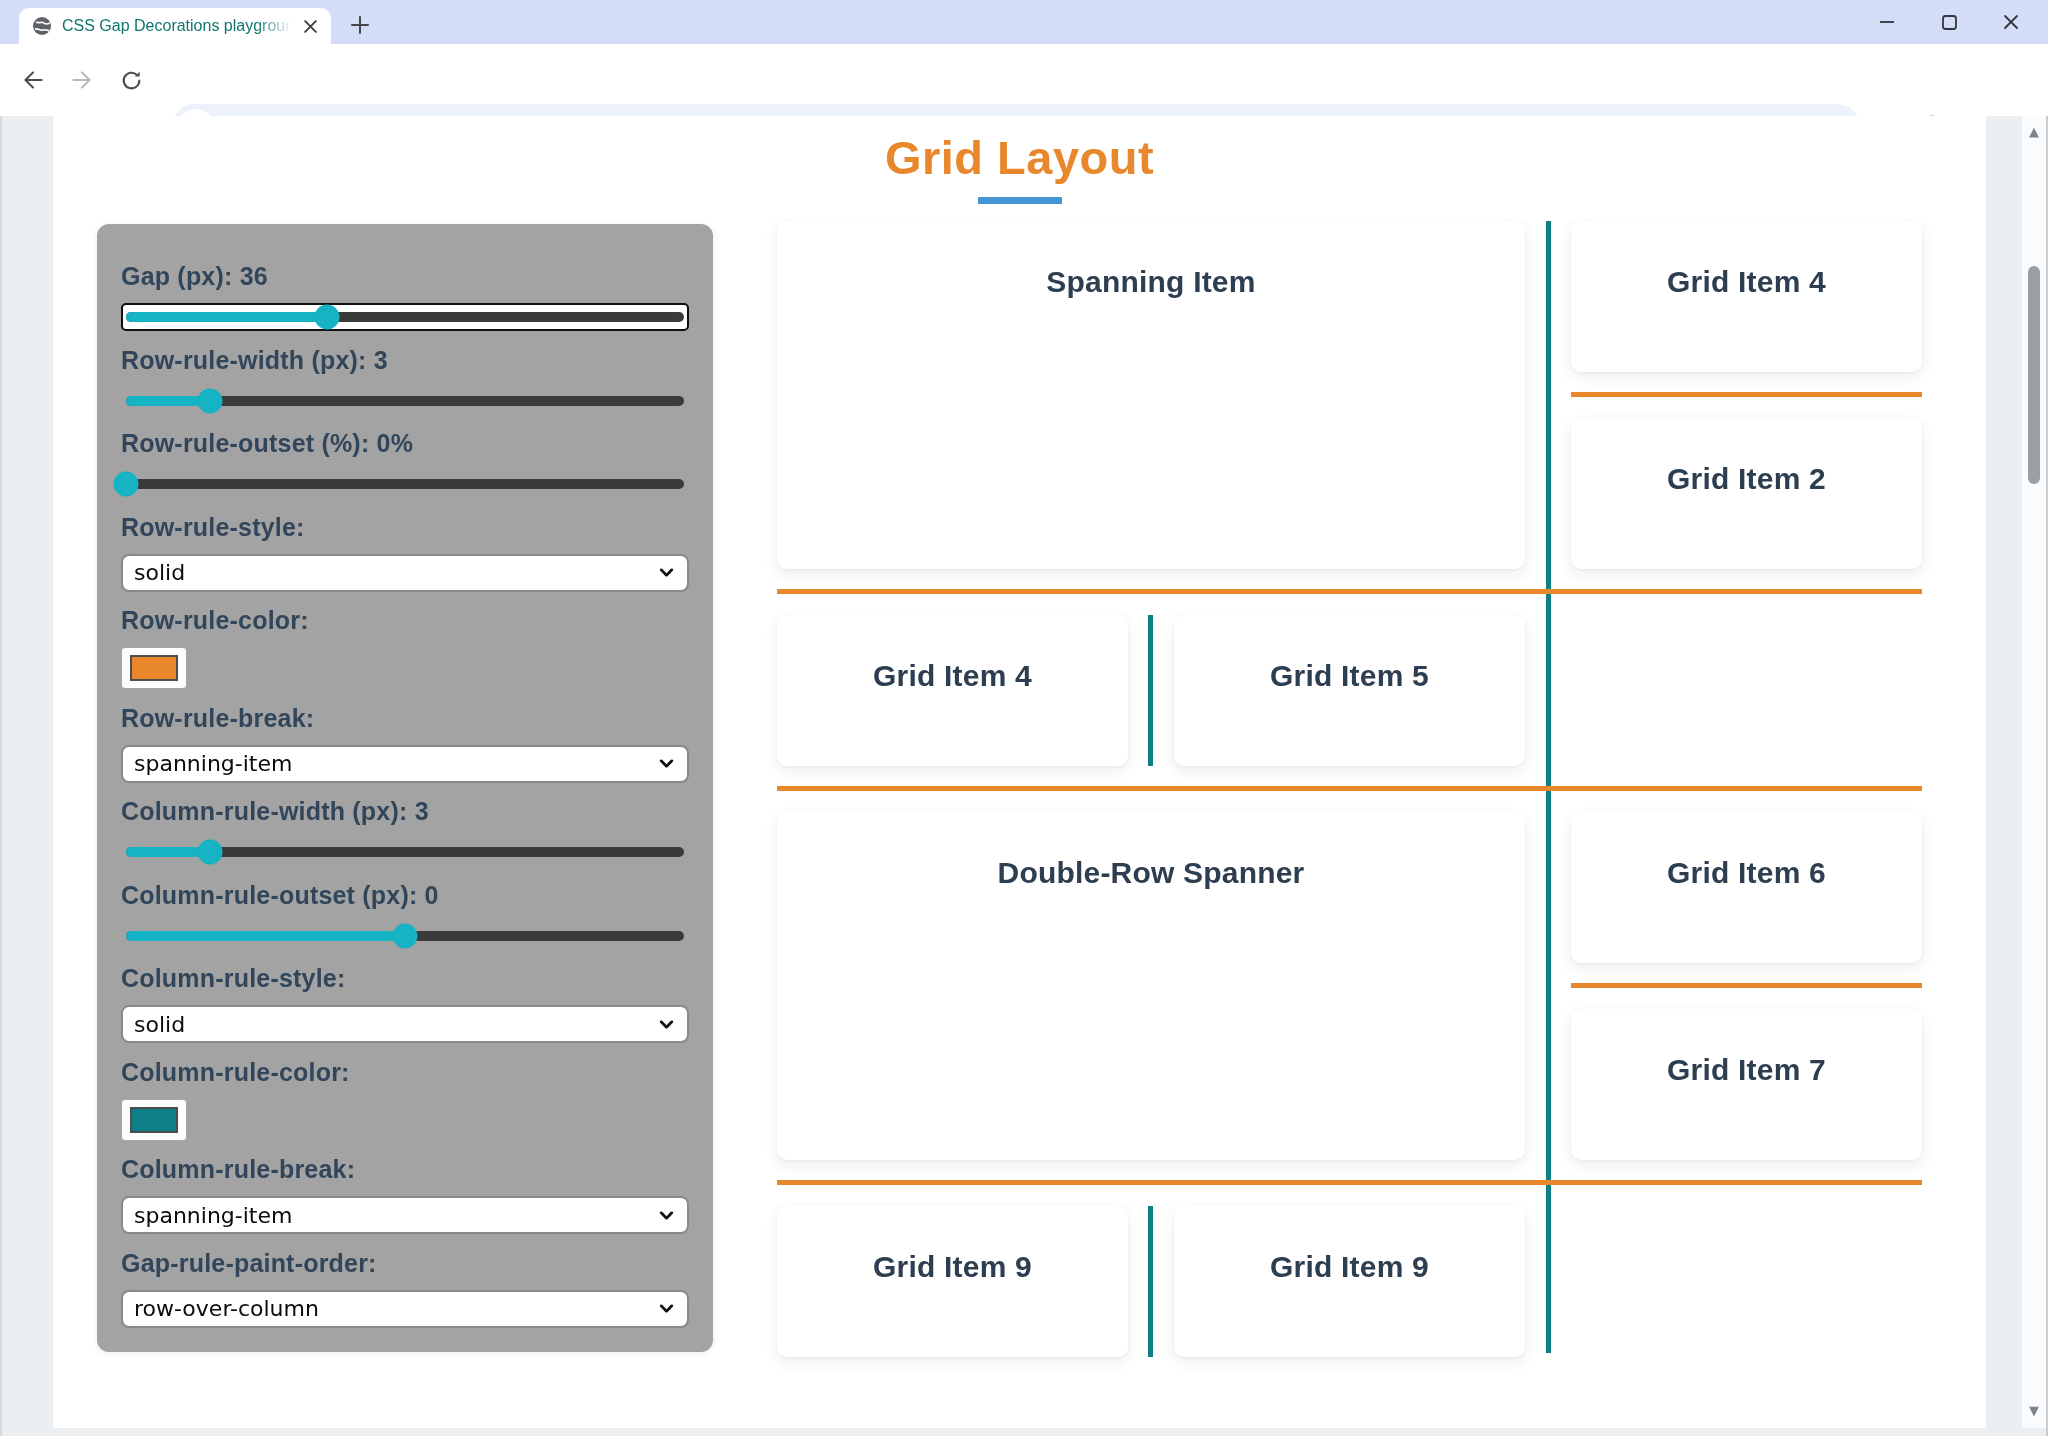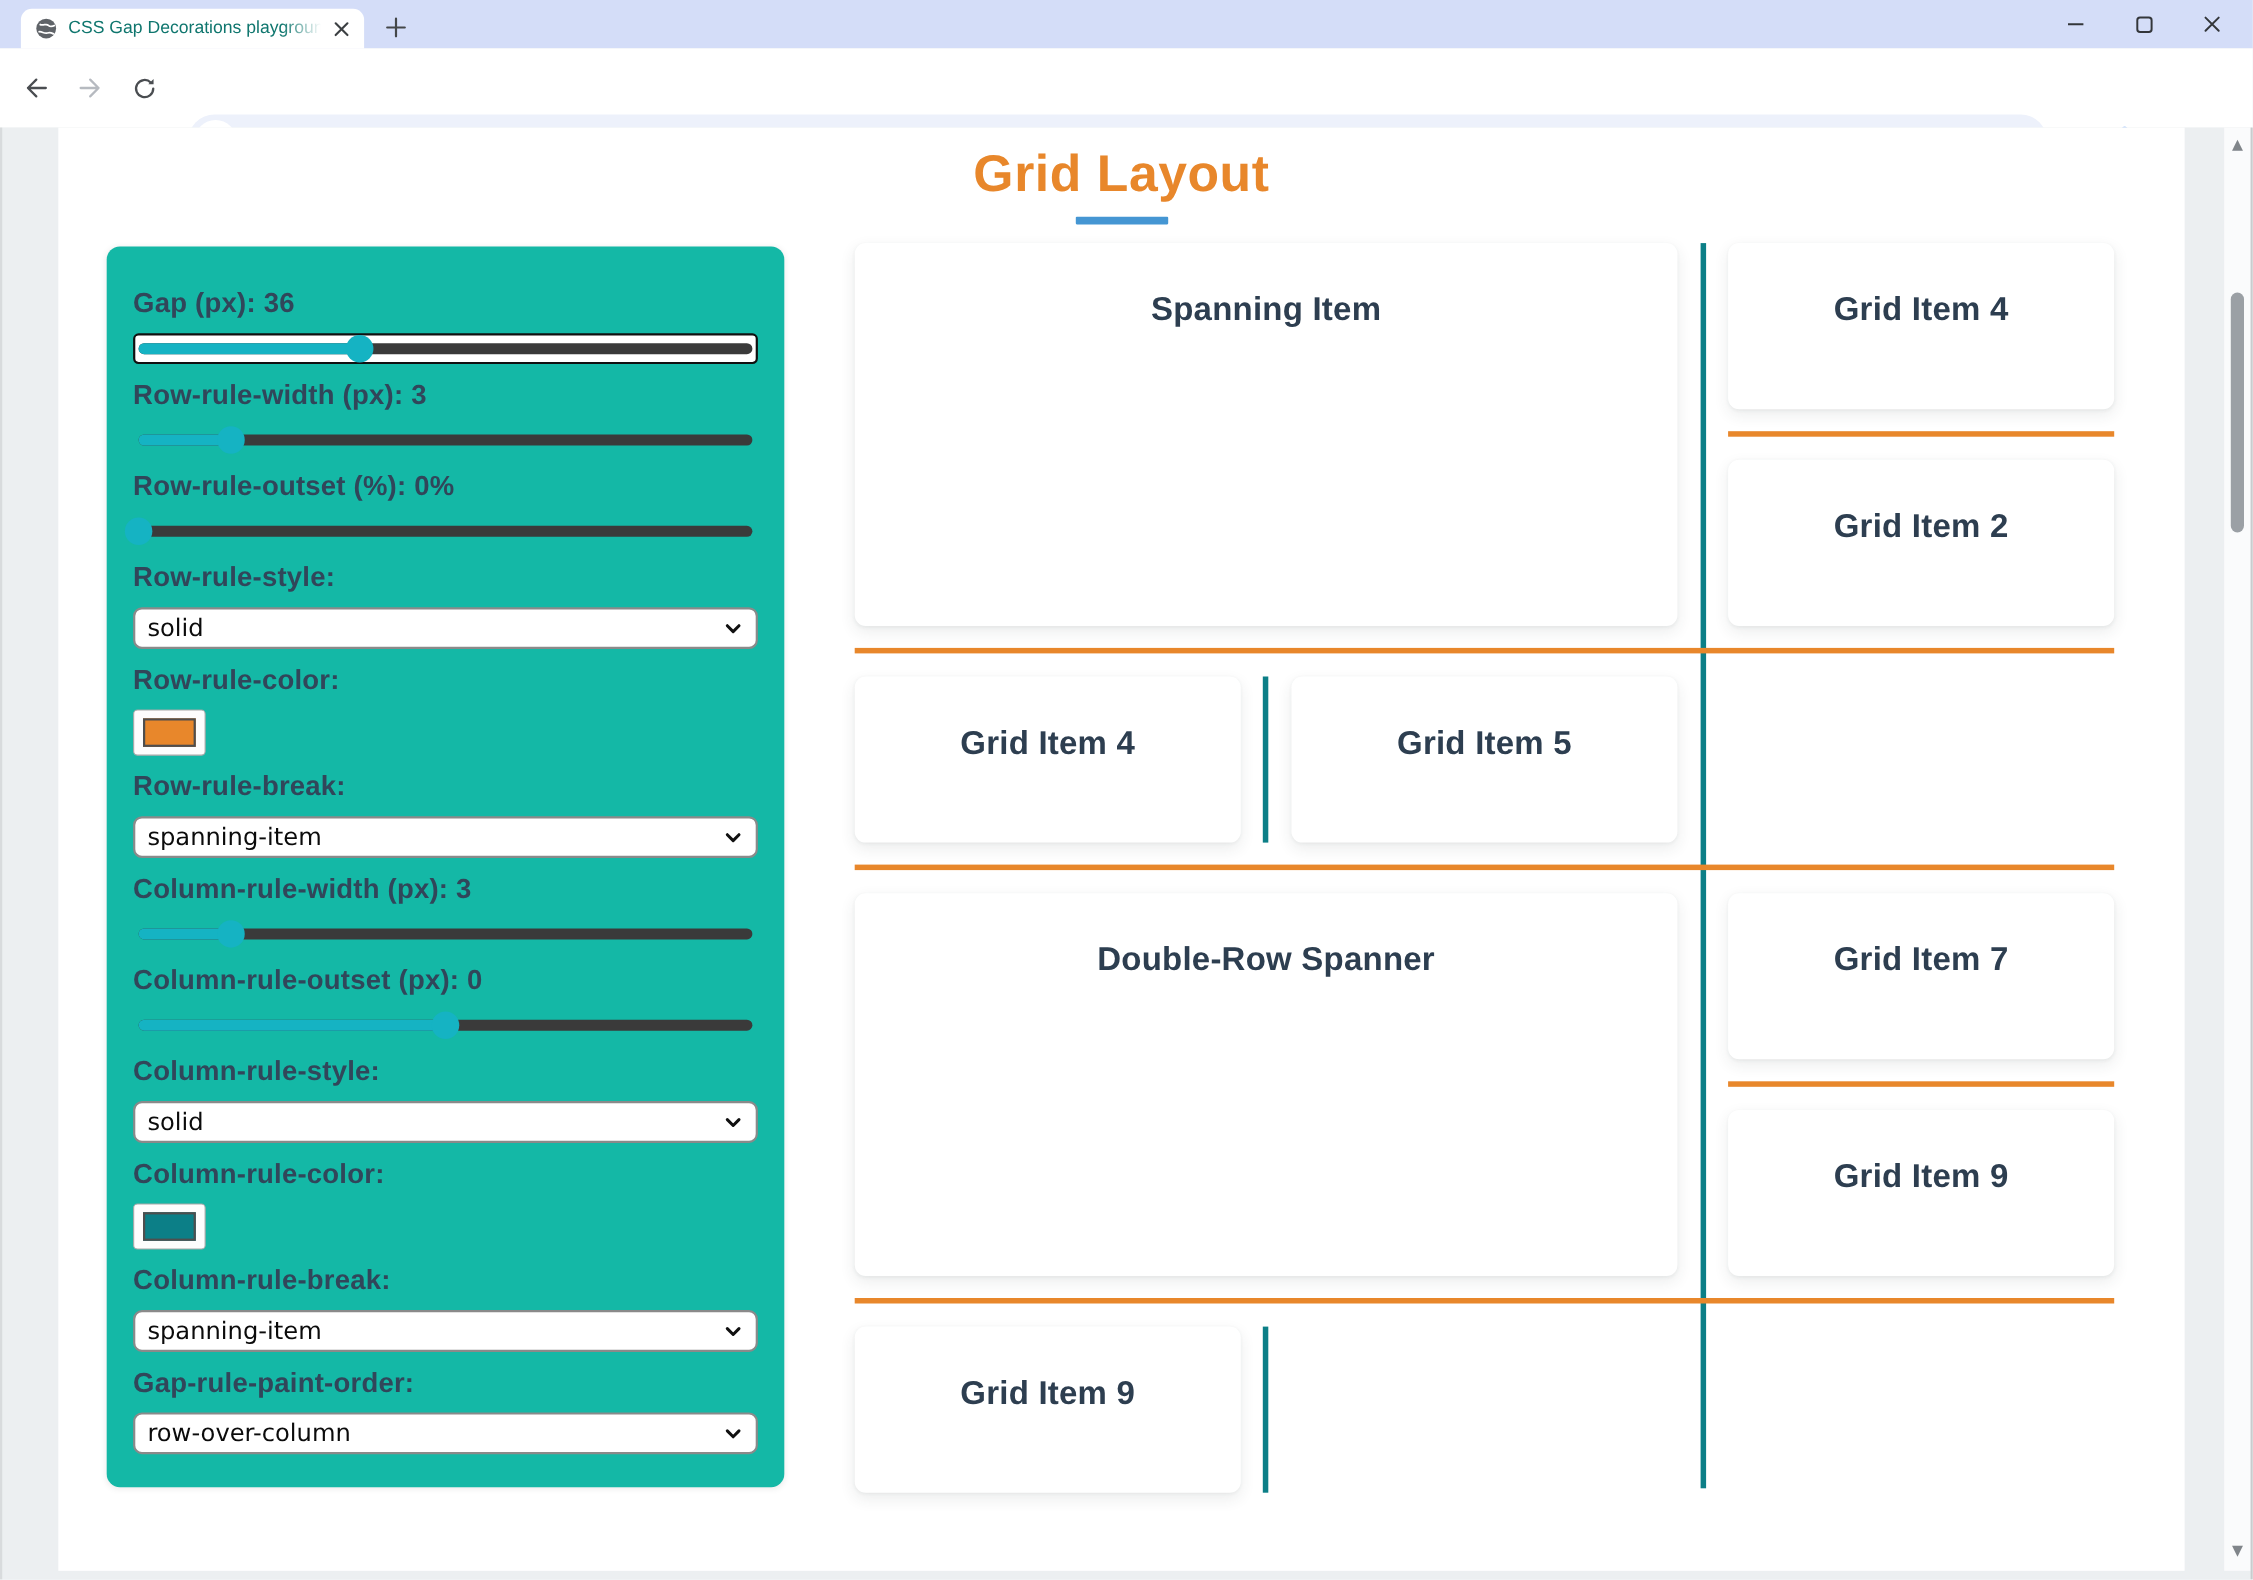--- a/index.html
+++ b/index.html
@@ -38,23 +38,23 @@
   .btn-ext { left:1874px; } .btn-profile { left:1946px; } .btn-menu { left:1993px; }
   .tool-divider { position:absolute; left:1929px; top:71px; width:5px; height:30px; border-radius:3px; background:#a6c6f9; }
 
   
   .page { position:absolute; left:0; top:116px; width:2048px; height:1351px; background:#eceff1; }
   .content { position:absolute; left:53px; top:0; width:1933px; height:1312px; background:#ffffff; }
   .page-title { padding-top:14px; text-align:center; font-size:47px; font-weight:700; color:#e8872b; letter-spacing:.5px; }
   .title-underline { width:84px; height:7px; margin:12px auto 0 auto; border-radius:1px; }
 
   
-  .panel { position:absolute; left:97px; top:108px; width:616px; height:1128px; background:#14b8a6;
+  .panel { position:absolute; left:97px; top:108px; width:616px; height:1128px; background:#a3a3a3;
            border-radius:12px; box-shadow:0 1px 6px rgba(0,0,0,.08); padding:38px 24px 24px 24px;
-           display:flex; flex-direction:column; gap:14px; }
+           display:flex; flex-direction:column; gap:14px;justify-content:space-between; }
   .ctl-label { font-size:25px; font-weight:700; color:#31465a; margin-bottom:12px; letter-spacing:.2px; }
   .slider { padding:7px 3px; border:2px solid transparent; border-radius:5px; }
   .slider.focused { border-color:#101010; background:#ffffff; }
   .track { position:relative; height:10px; border-radius:5px; background:#3a3a3a; }
   .fill { position:absolute; left:0; top:0; bottom:0; background:#15b3c3; border-radius:5px 0 0 5px; }
   .thumb { position:absolute; right:0; top:50%; transform:translate(50%,-50%); width:25px; height:25px;
            border-radius:50%; background:#15b3c3; }
   .select-box { height:38px; background:#ffffff; border:2px solid #8a8a8a; border-radius:8px;
                 display:flex; align-items:center; padding:0 12px 0 11px; }
   .select-value { font-family:"DejaVu Sans", sans-serif; font-size:22px; color:#0b0b0b; }
@@ -330,20 +330,21 @@
       <div class="rule-h rh-4" style="background-color: rgb(232, 135, 43);"></div>
       <div class="rule-h rh-5" style="background-color: rgb(232, 135, 43);"></div>
     </div>
     <div class="grid">
       <div class="card span22"><span>Spanning Item</span></div>
       <div class="card c3"><span>Grid Item 4</span></div>
       <div class="card c3"><span>Grid Item 2</span></div>
       <div class="card"><span>Grid Item 4</span></div>
       <div class="card"><span>Grid Item 5</span></div>
       <div class="card span22"><span>Double-Row Spanner</span></div>
+      <div class="card c3"><span>Grid Item 6</span></div>
       <div class="card c3"><span>Grid Item 7</span></div>
       <div class="card"><span>Grid Item 9</span></div>
       <div class="card"><span>Grid Item 9</span></div>
     </div>
   </div>
 
   <div class="v-scroll">
     <div class="scroll-arrow arrow-up">▲</div>
     <div class="v-thumb"></div>
     <div class="scroll-arrow arrow-down">▼</div>

